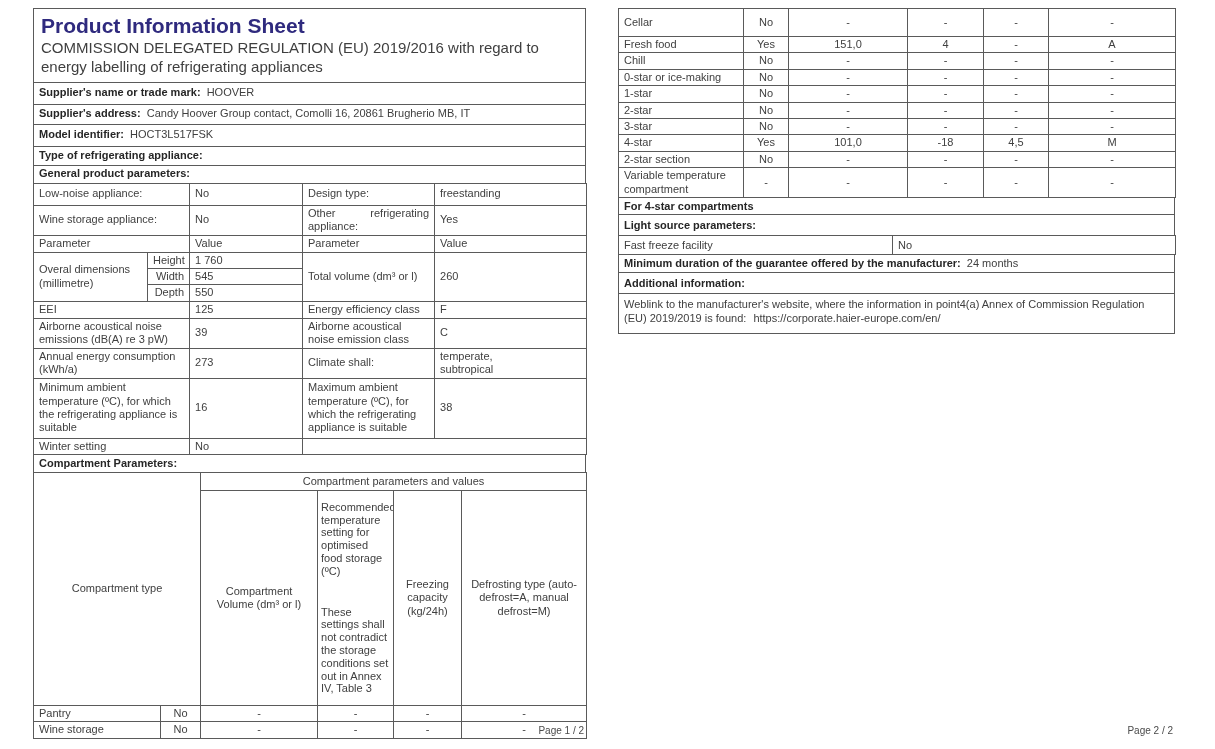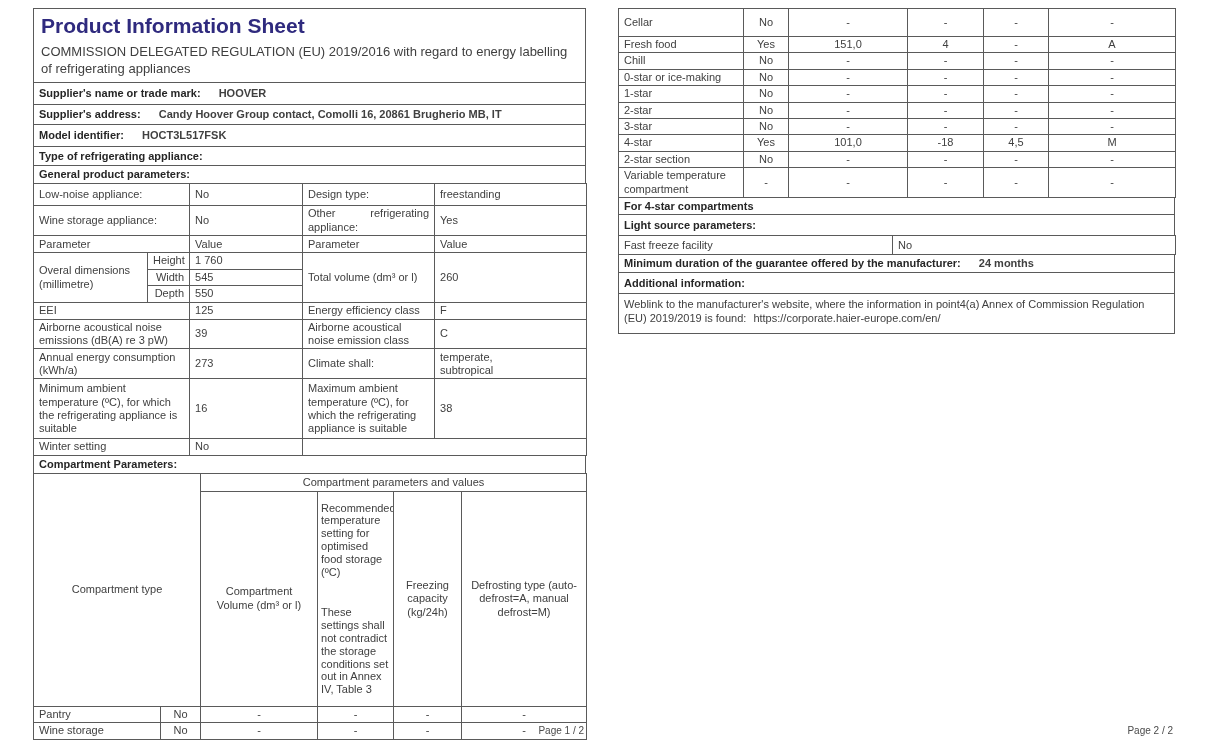--- a/index.html
+++ b/index.html
@@ -9,23 +9,23 @@
   #page1{left:33px;width:553px;}
   #page2{left:618px;width:557px;}
   table{border-collapse:collapse;table-layout:fixed;width:100%;font-size:11px;color:#404040;}
   .stack{margin-top:-1px;}
   td{border:1px solid #5a5a5a;padding:1px 5px;vertical-align:middle;line-height:1.22;overflow:hidden;}
   .b{font-weight:bold;color:#262626;}
   .c{text-align:center;}
   .r{text-align:right;}
   .just{text-align:justify;}
   .title{font-size:21px;font-weight:bold;color:#2f2a7e;line-height:1.15;}
-  .reg{font-size:13px;color:#3f3f3f;margin-top:6px;line-height:1.28;}
+  .reg{font-size:15px;color:#3f3f3f;line-height:1.28;}
   .titlecell{padding:5px 7px;vertical-align:top;}
-  .vlabel{margin-left:15px;font-weight:bold;color:#404040;}
+  .vlabel{margin-left:3px;font-weight:normal;color:#404040;}
   .hdrsmall{line-height:12.8px;}
   .gap{margin-top:28px;}
   .pagefooter{position:absolute;top:717px;right:2px;font-size:10px;color:#4a4a4a;}
   .wrapnarrow{display:inline-block;max-width:72px;}
 </style>
 </head>
 <body>
 
 <div class="page" id="page1">
 

